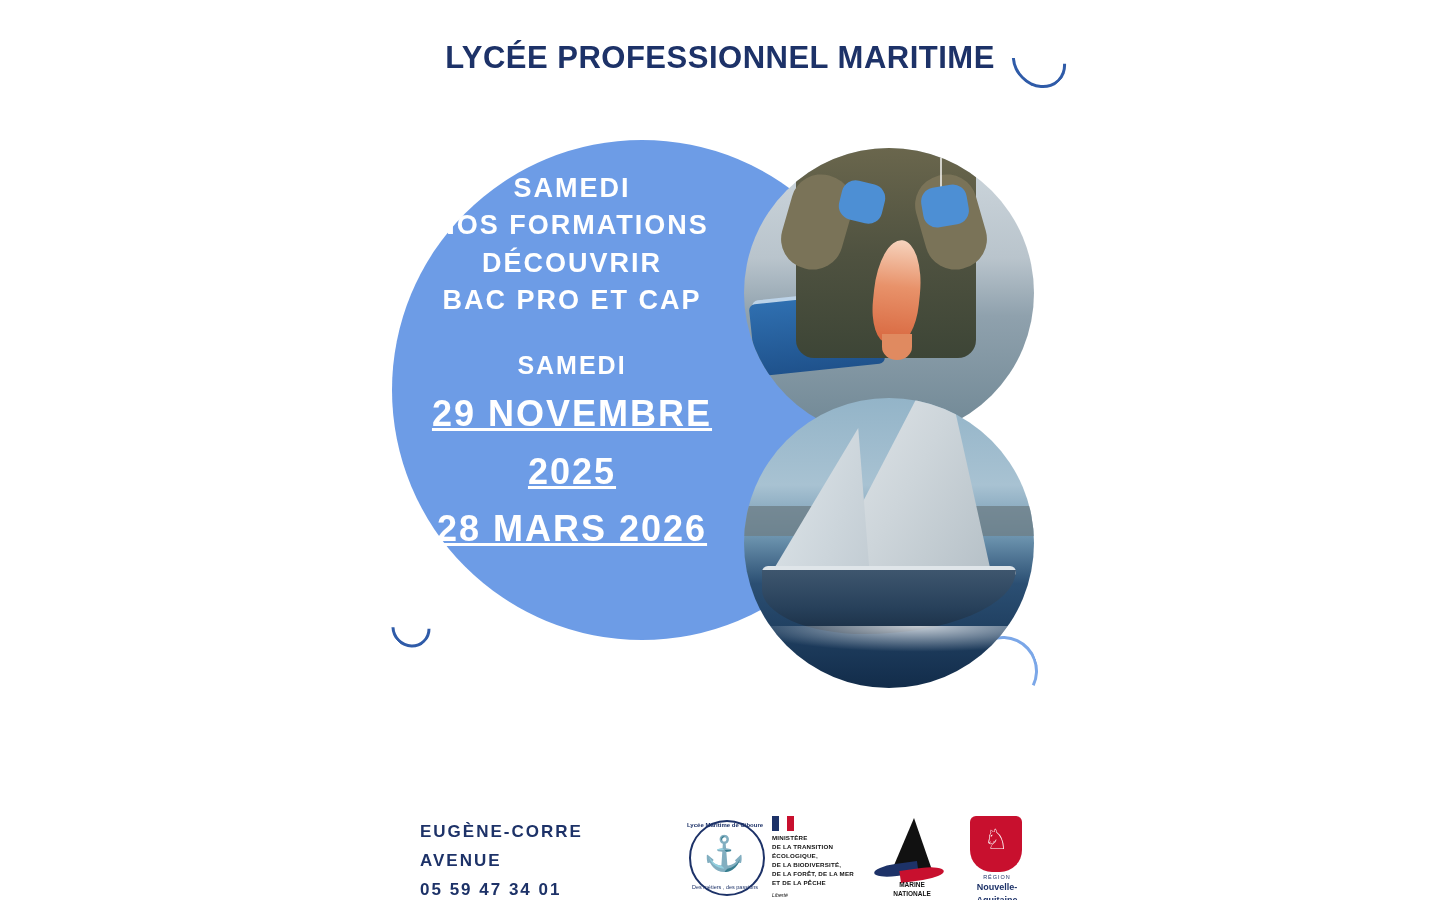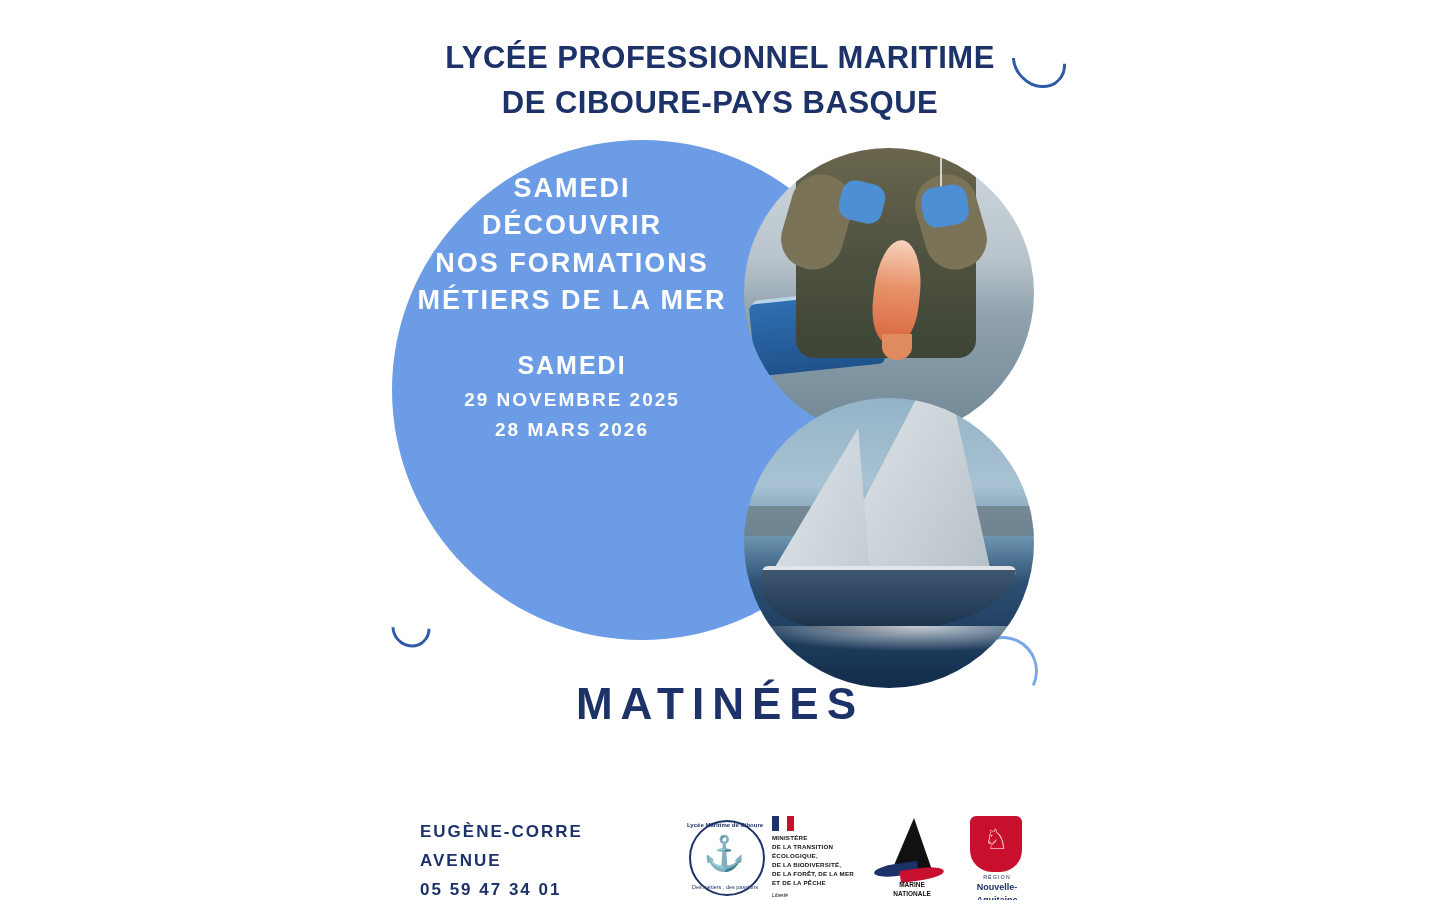--- a/index.html
+++ b/index.html
@@ -103,22 +103,23 @@
   .dates {
     margin-top: 26px;
     font-weight: bold;
     letter-spacing: 2px;
   }
   .dates .d-label {
     font-size: 25px;
     line-height: 1.6;
   }
   .dates .d-item {
-    font-size: 19px;
+    font-size: 36px;
     line-height: 1.6;
+    text-decoration: underline;
   }
   .dates .d-hours {
     font-size: 25px;
     line-height: 1.75;
   }
 
   
   .photo {
     position: absolute;
     border-radius: 50%;
@@ -544,21 +545,20 @@
     letter-spacing: 1px;
   }
 </style>
 </head>
 <body>
 
 <div id="poster">
 
   <div class="header">
     <span class="line">LYCÉE PROFESSIONNEL MARITIME</span>
-    <span class="line">DE CIBOURE-PAYS BASQUE</span>
   </div>
 
   <div class="ring ring-top"></div>
   <div class="ring ring-left"></div>
   <div class="ring ring-bottom-right"></div>
 
   <div class="blue-circle"></div>
 
   <div class="photo photo-top">
     <div class="sea-top"></div>
@@ -581,33 +581,32 @@
     <div class="sail-front"></div>
     <div class="hull-deck"></div>
     <div class="hull"></div>
     <div class="wake"></div>
     <div class="waves"></div>
   </div>
 
   <div class="circle-text">
     <div class="headline">
       <div>SAMEDI</div>
+      <div>NOS FORMATIONS</div>
       <div>DÉCOUVRIR</div>
-      <div>NOS FORMATIONS</div>
-      <div>MÉTIERS DE LA MER</div>
+      <div>BAC PRO ET CAP</div>
     </div>
     <div class="dates">
       <div class="d-label">SAMEDI</div>
       <div class="d-item">29 NOVEMBRE 2025</div>
       <div class="d-item">28 MARS 2026</div>
     </div>
   </div>
 
   <div class="big-title">
-    <span class="t1">MATINÉES</span>
   </div>
 
   <div class="footer">
 
     <div class="address">
       <div>EUGÈNE-CORRE</div>
       <div>AVENUE</div>
       <div>05 59 47 34 01</div>
     </div>
 

